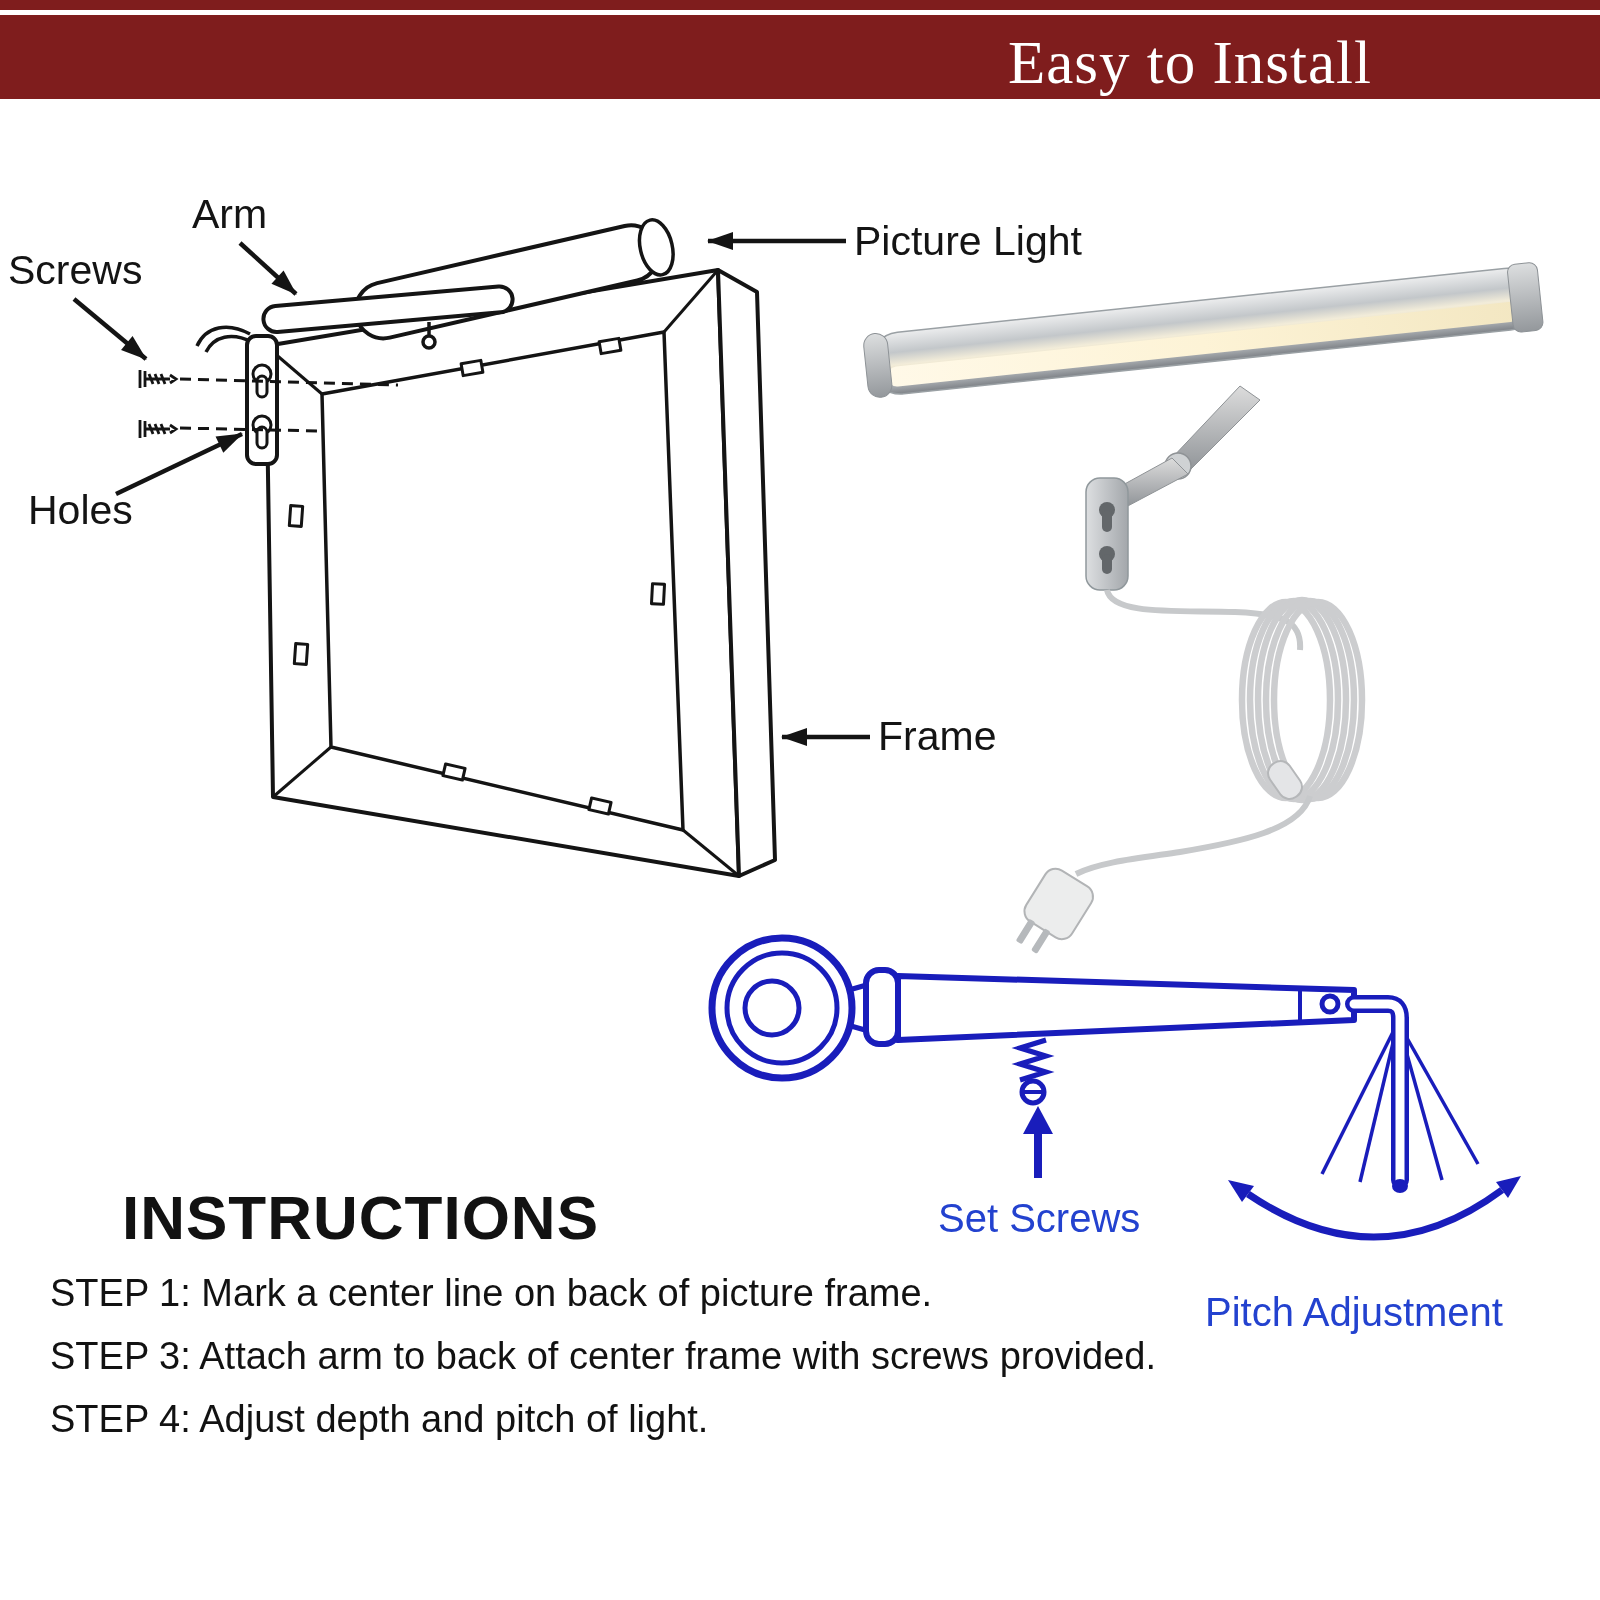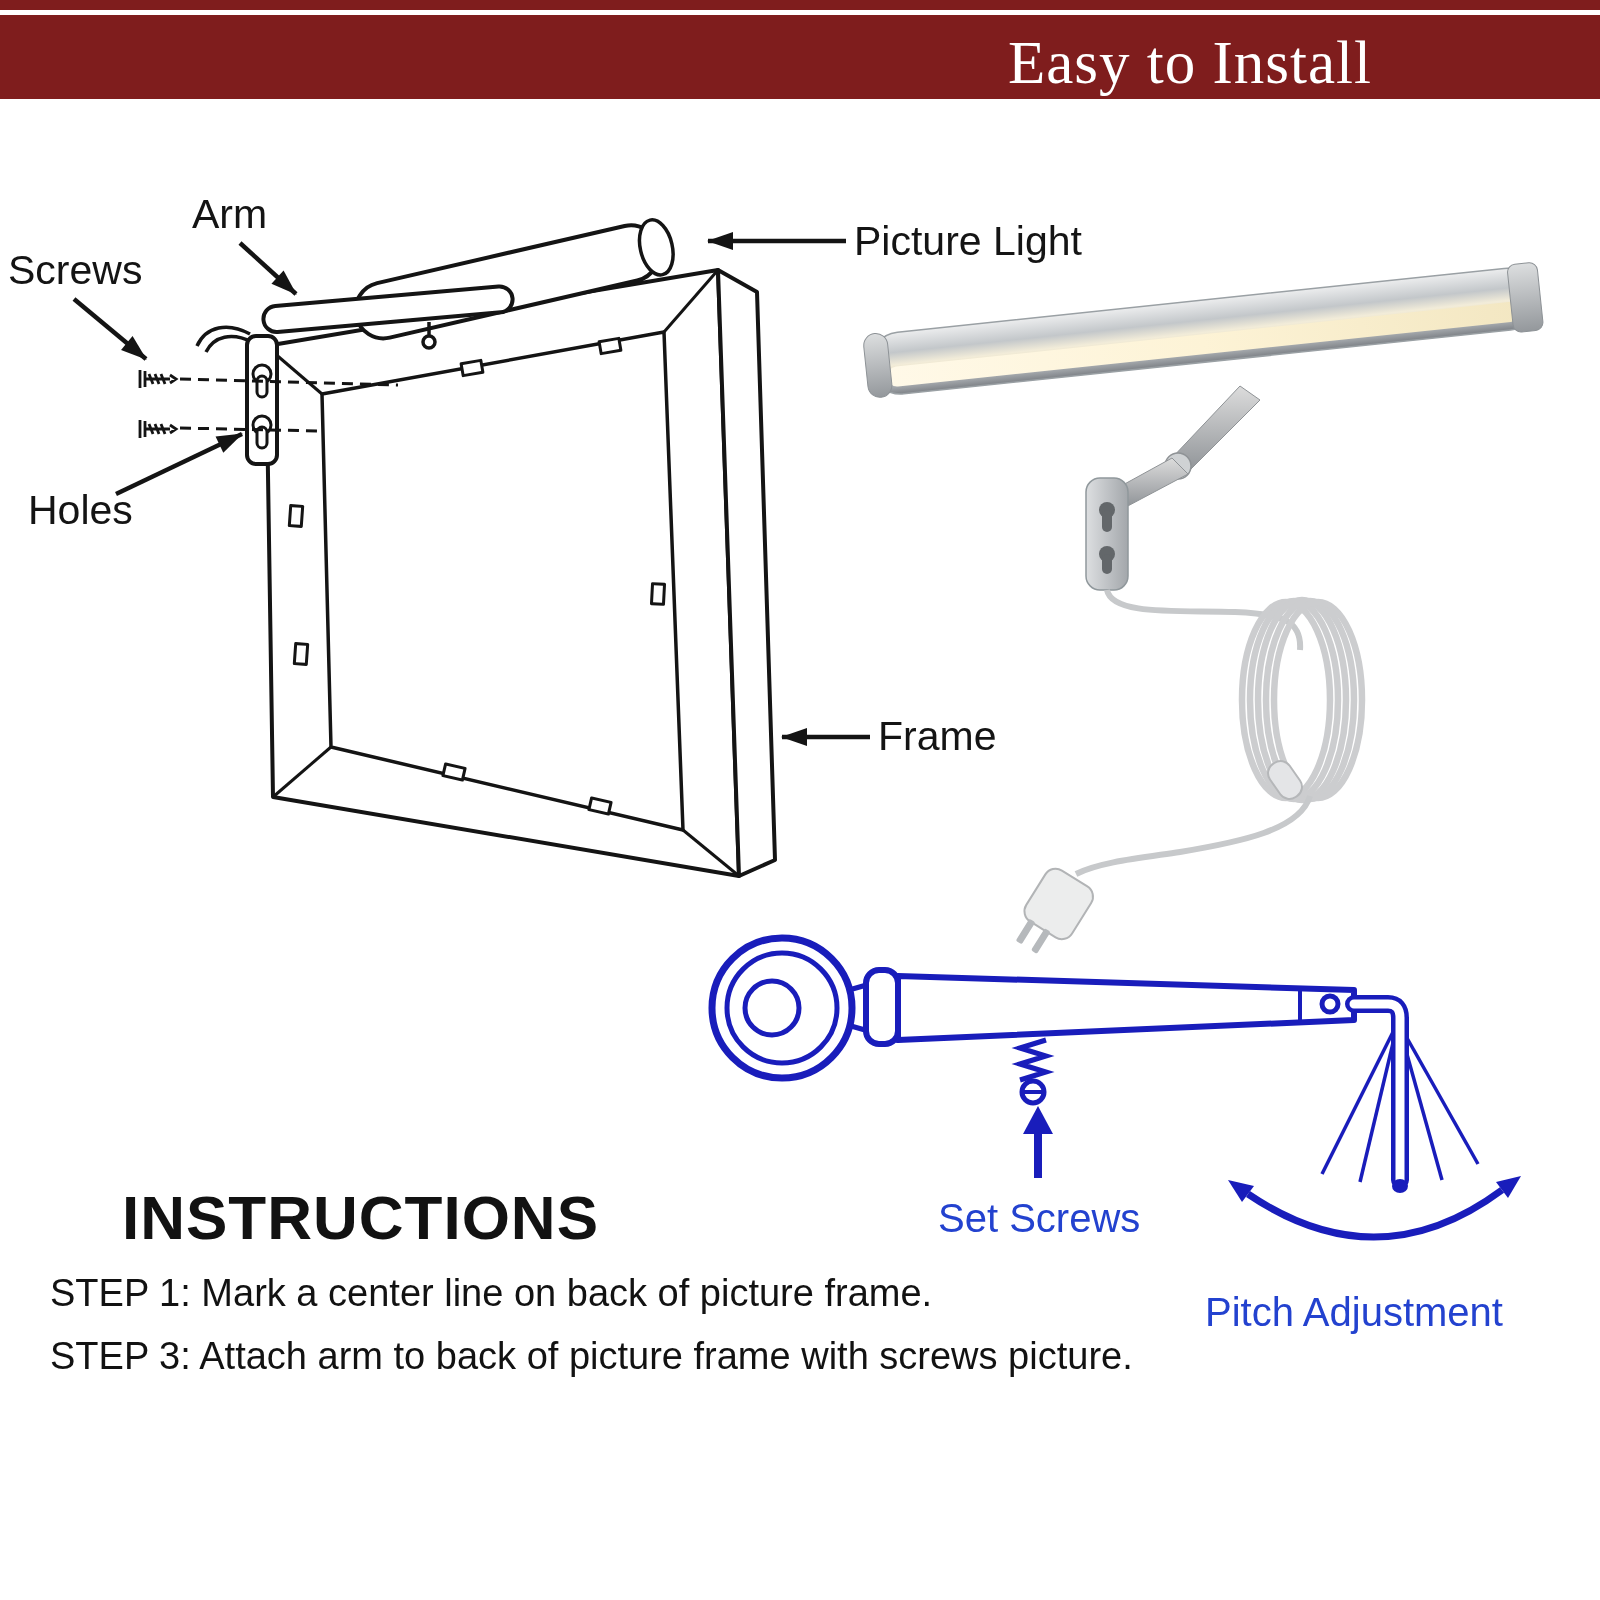--- a/index.html
+++ b/index.html
@@ -244,16 +244,17 @@
       <polygon points="1038,1106 1023,1134 1053,1134" fill="#191DBB"></polygon>
     </g>
 
     <text class="blue-label" x="938" y="1232">Set Screws</text>
     <text class="blue-label" x="1205" y="1326">Pitch Adjustment</text>
   </svg>
 
   <section class="instructions">
     <h2>INSTRUCTIONS</h2>
     <p>STEP 1: Mark a center line on back of picture frame.</p>
-    <p>STEP 3: Attach arm to back of picture frame with screws picture.</p>
+    <p>STEP 3: Attach arm to back of center frame with screws provided.</p>
+    <p>STEP 4: Adjust depth and pitch of light.</p>
   </section>
 
 </div>
 
 </body></html>

